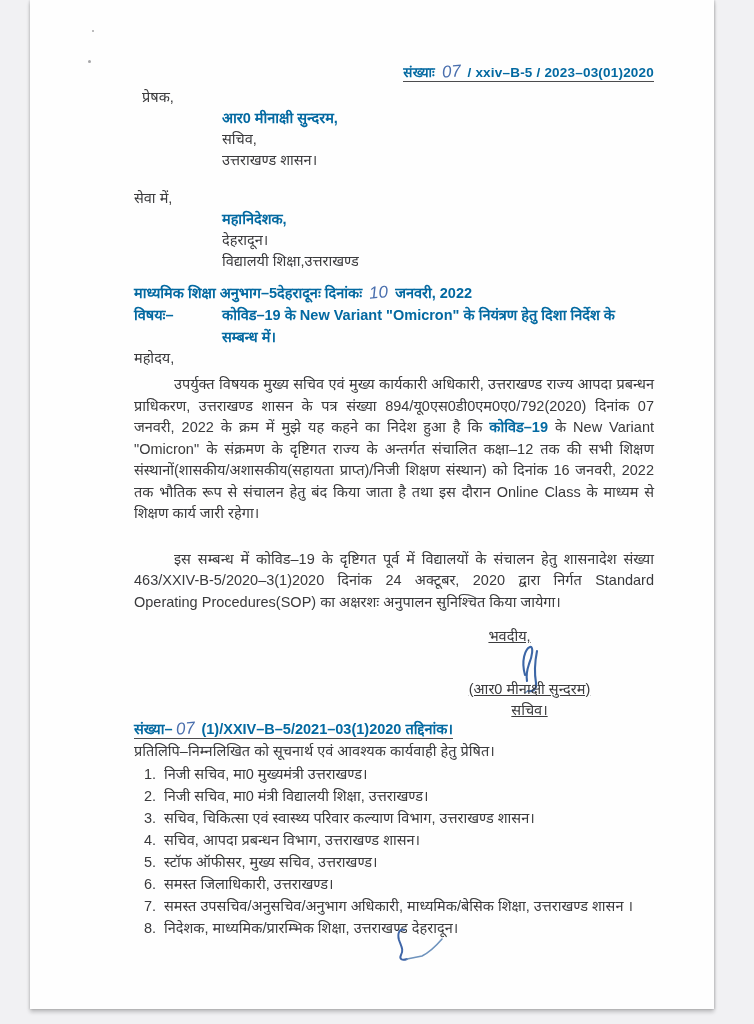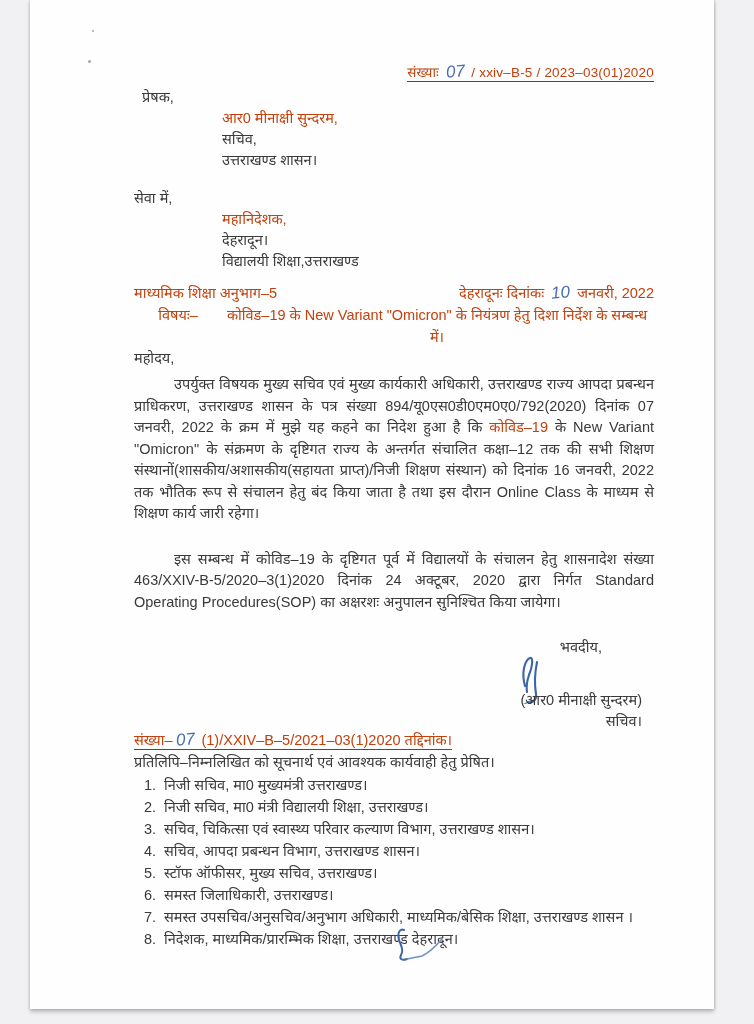--- a/index.html
+++ b/index.html
@@ -15,54 +15,55 @@
     width:684px;
     height:1009px;
     background:#fefefe;
     box-shadow:1px 0 2px rgba(0,0,0,.15), 0 3px 4px rgba(0,0,0,.22), -1px 0 2px rgba(0,0,0,.08);
   }
   .content {
     padding:62px 60px 0 104px;
     font-size:14.5px;
     line-height:21px;
   }
-  .bold { font-weight:normal; color:#c2410c; }
+  .bold { font-weight:bold; color:#0369a1; }
   .underlined { border-bottom:1px solid #4c4c4e; padding-bottom:1px; }
   .hand {
     color:#4a6fae;
     font-size:17px;
     font-style:italic;
     display:inline-block;
     transform:rotate(-5deg);
     padding:0 3px;
     line-height:14px;
   }
   .ref-line { text-align:right; font-size:13.5px; margin-bottom:4px; }
   .ref-line .bold { letter-spacing:.2px; }
   .indent-block { margin-left:88px; }
   .from-label { margin-left:8px; }
   .section-row {
-    display:flex; justify-content:space-between;
+    display:flex; justify-content:flex-start;
     margin-top:10px; line-height:22px;
   }
-  .subject-row { display:flex; line-height:22px;text-align:center; }
+  .subject-row { display:flex; line-height:22px; }
   .subject-label { width:88px; flex:0 0 88px; }
   .subject-text { width:430px; }
   .body-para {
     text-align:justify;
     text-indent:40px;
     margin-top:5px;
     line-height:21.5px;
   }
   .para-gap { margin-top:24px; }
   .closing-block {
     width:225px;
-    margin:24px 12px 0 auto;
-    text-align:right;
+    margin:13px 12px 0 auto;
+    text-align:center;
     position:relative;
+    text-decoration:underline;
   }
   .closing-word { margin-right:40px; }
   .signature-svg { display:block; margin:-2px auto -14px auto; }
   .copy-ref { margin-top:-2px; font-size:14.5px; }
   .copy-heading { line-height:22px; }
   .copy-list { margin-top:1px; }
   .copy-item { display:flex; line-height:22px; }
   .copy-item .num { flex:0 0 30px; padding-left:10px; }
   .copy-item .txt { width:500px; }
   .speck { position:absolute; background:#6a6a6e; border-radius:50%; opacity:.6; }

